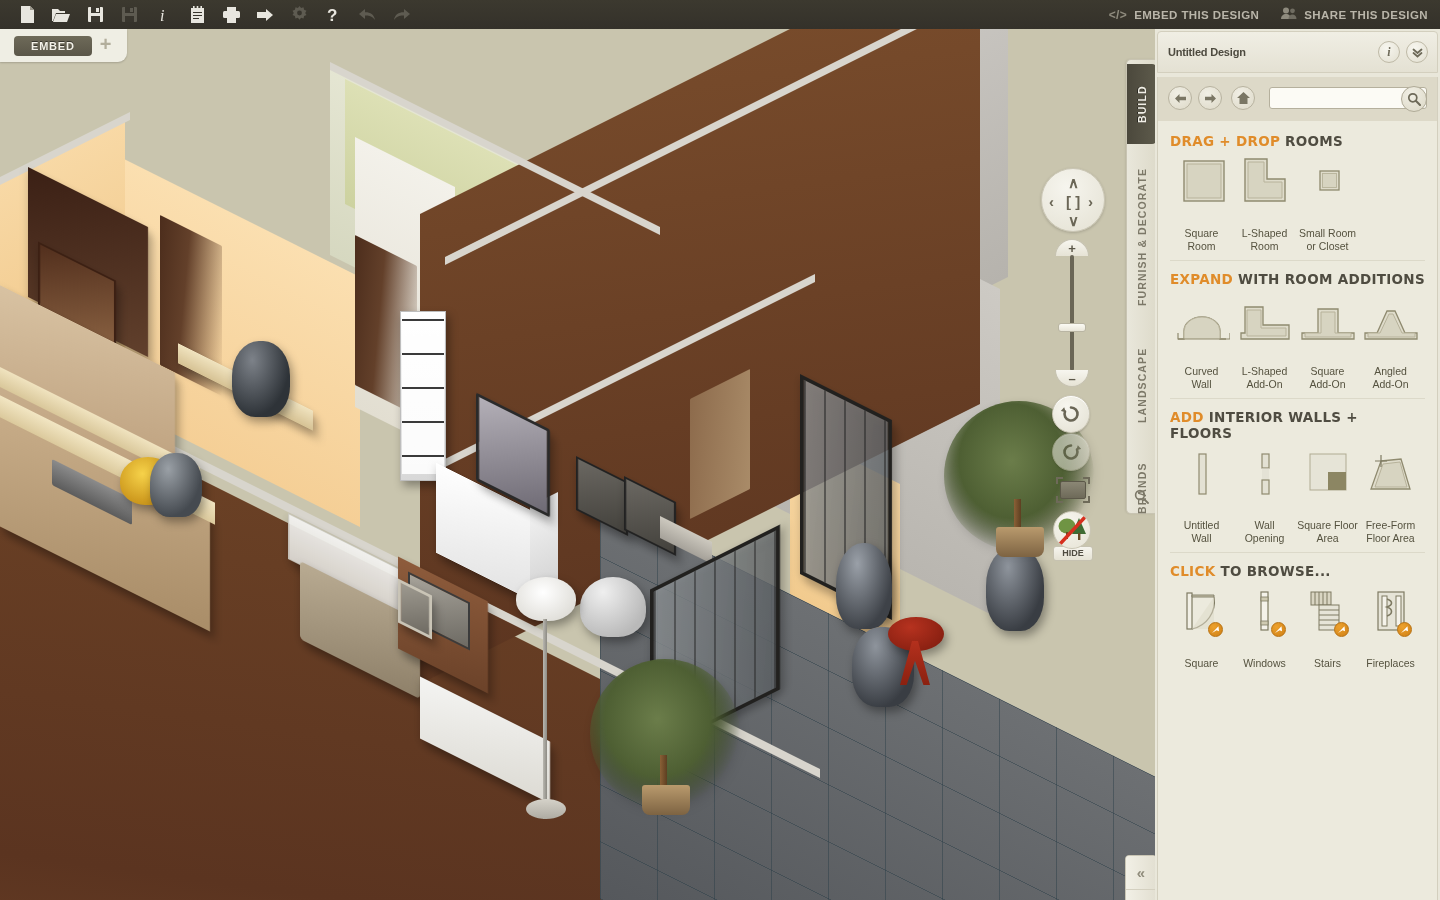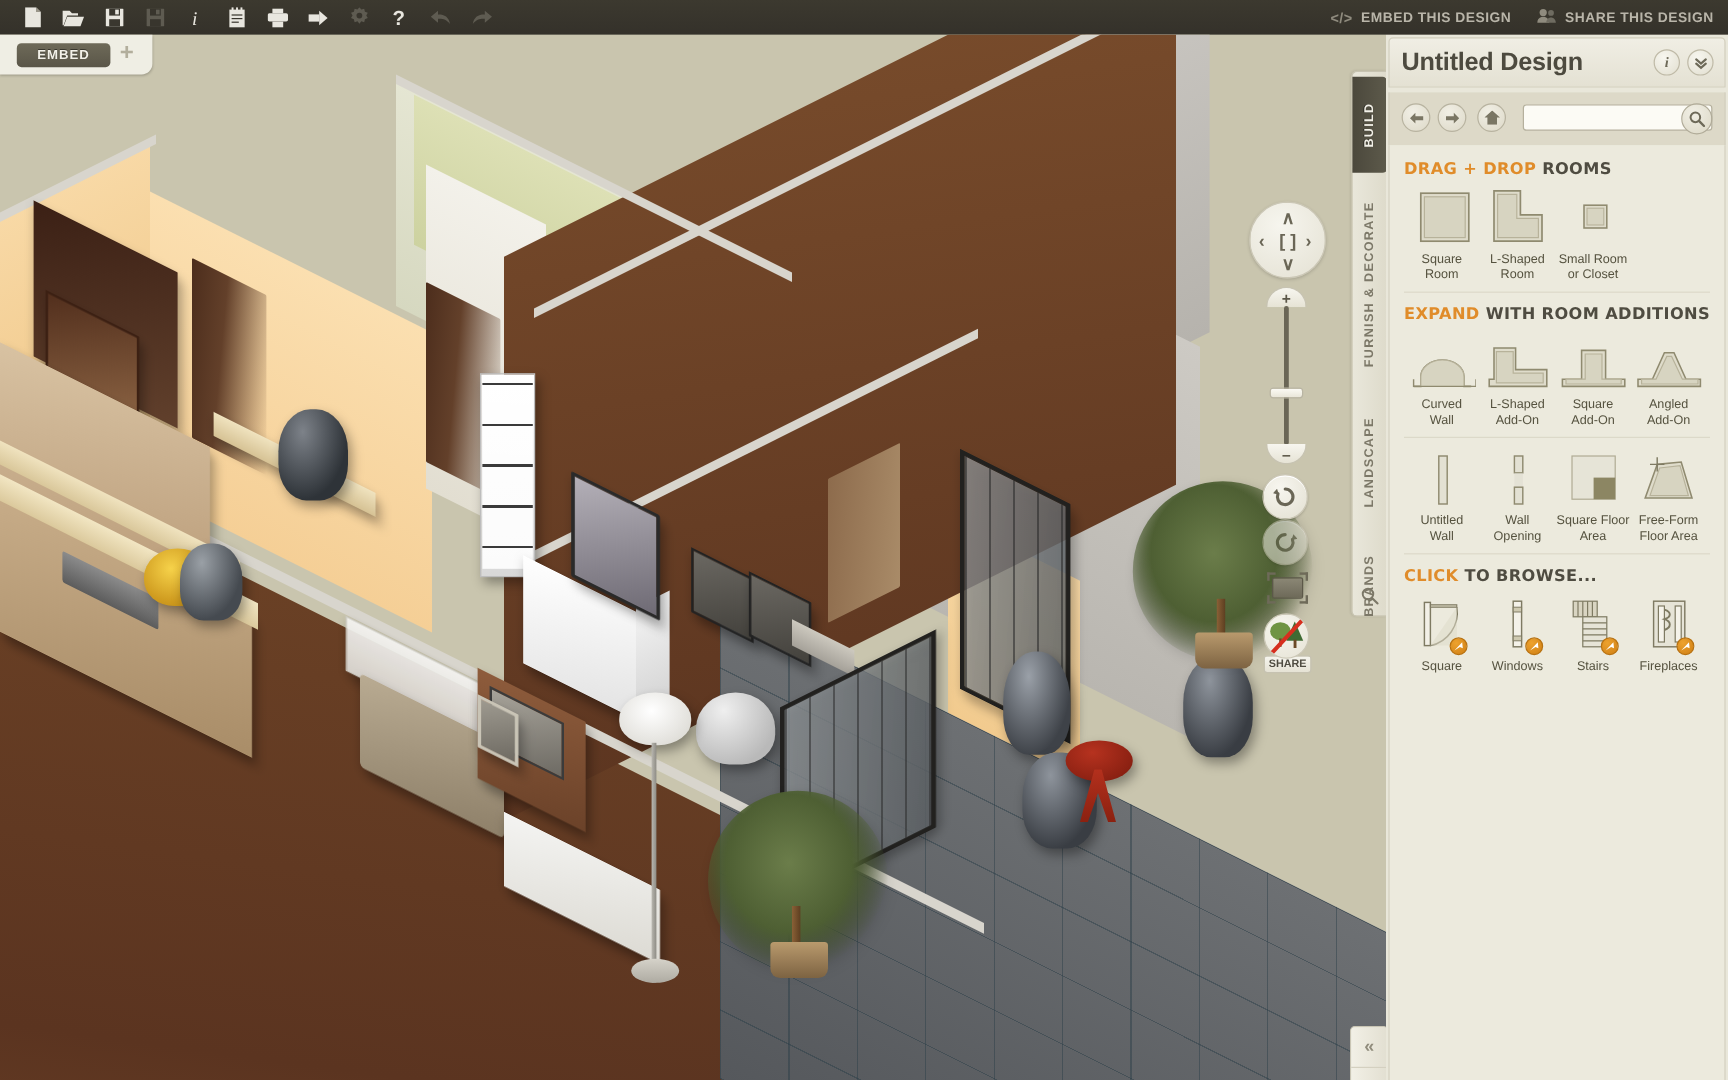--- a/index.html
+++ b/index.html
@@ -280,21 +280,21 @@
     background: #e9e7da;
   }
   .panel-head {
     height: 42px; margin: 2px 2px 0 2px;
     background: linear-gradient(#f0eee4,#e4e1d3);
     border: 1px solid #d3cfbe; border-radius: 4px 4px 0 0;
     display: flex; align-items: center; padding: 0 10px;
     position: relative;
   }
   .panel-title {
-    font-size: 21px; font-weight: bold; color: #4d4a3f;
+    font-size: 11px; font-weight: bold; color: #4d4a3f;
     letter-spacing: -.2px;
   }
   .head-btns { position: absolute; right: 9px; top: 9px; display: flex; gap: 6px; }
   .head-btn {
     width: 22px; height: 22px; border-radius: 50%;
     background: radial-gradient(circle at 38% 30%, #f7f6ef, #e2dfd0);
     border: 1px solid #bfbaa7;
     display: flex; align-items: center; justify-content: center;
     color: #6e6a59; font-size: 12px; font-weight: bold; cursor: pointer;
   }
@@ -363,21 +363,21 @@
   .items { display: flex; align-items: flex-start; }
   .item {
     width: 63px; text-align: center; cursor: pointer;
     display: flex; flex-direction: column; align-items: center;
   }
   .item-art {
     height: 48px; display: flex; align-items: flex-end; justify-content: center;
     position: relative;
   }
   .item-label {
-    margin-top: 5px; font-size: 10.5px; line-height: 12.5px;
+    margin-top: 22px; font-size: 10.5px; line-height: 12.5px;
     color: #55523f; font-weight: normal;
   }
   .sec-rule { height: 1px; background: #dcd9c9; margin: 8px 0 10px 0; }
 
   .badge {
     position: absolute; right: 2px; bottom: -2px;
     width: 15px; height: 15px; border-radius: 50%;
     background: radial-gradient(circle at 35% 30%, #eda22e, #cf7f14);
     border: 1px solid #b87211;
     display: flex; align-items: center; justify-content: center;
@@ -610,21 +610,21 @@
     <div class="hide-btn">
       <div class="hide-icon">
         <svg width="38" height="38" viewBox="0 0 38 38">
           <ellipse cx="13" cy="14" rx="8.5" ry="7.5" fill="#6f9443"></ellipse>
           <rect x="12" y="20" width="2" height="7" fill="#6b4a26"></rect>
           <path d="M25 6l7 16h-14z" fill="#3f6b33"></path>
           <rect x="24" y="21" width="2.4" height="7" fill="#6b4a26"></rect>
           <path d="M32 4L6 32" stroke="#d62f1e" stroke-width="3.4" stroke-linecap="round"></path>
         </svg>
       </div>
-      <div class="hide-label">SHARE</div>
+      <div class="hide-label">HIDE</div>
     </div>
 
     <div class="collapse-wrap">
       <div class="collapse-btn">«</div>
       <div class="collapse-btn">»</div>
     </div>
   </div>
 
   <div class="tabbar">
     <div class="tabstrip">
@@ -785,20 +785,23 @@
                 </svg>
             </div>
             <div class="item-label" style="white-space:pre-line;">Angled
 Add-On</div>
           </div>
         </div>
         <div class="sec-rule"></div>
       </div>
 
       <div class="sec">
+        <div class="sec-title">
+          <span class="hl">ADD</span><span> INTERIOR WALLS + FLOORS</span>
+        </div>
         <div class="items">
           <div class="item">
             <div class="item-art">
               <svg width="40" height="46" viewBox="0 0 40 46">
                   <rect x="17" y="3" width="7" height="40" fill="#e3e1d3" stroke="#8f8a6f" stroke-width="1.2"></rect>
                 </svg>
             </div>
             <div class="item-label" style="white-space:pre-line;">Untitled
 Wall</div>
           </div>

